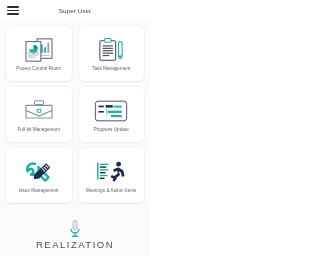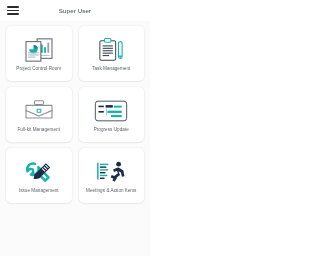--- a/index.html
+++ b/index.html
@@ -201,14 +201,24 @@
           <circle cx="25.2" cy="5.6" r="2.6" fill="#1c2b4a"></circle>
           <path d="M23.5 9.4l-4.2 2.0 1.0 2.6 3.0-1.3 1.2 2.6-4.0 3.0-2.8-1.0-1.0 2.6 4.4 1.8 5.6-4.4-1.6-4.2 2.6 1.4 1.0 4.6 2.8-.6-1.2-6.0-5.0-3.4z" fill="#1c2b4a"></path>
           <path d="M21.0 19.6l-2.6 3.4 2.4 1.4 2.6-3.6z" fill="#1c2b4a"></path>
         </svg>
       </div>
       <div class="card-label">Meetings &amp; Action Items</div>
     </div>
 
   </div>
 
+  <div class="footer">
+    <svg class="logo-mark" viewBox="0 0 16 22">
+      <rect x="5" y="1" width="6" height="12" rx="3" fill="#c3c8cd"></rect>
+      <rect x="6.2" y="2.4" width="3.6" height="9" rx="1.8" fill="#dfe3e6"></rect>
+      <path d="M3.4 11.6a4.6 4.6 0 0 0 9.2 0" fill="none" stroke="#17b3ab" stroke-width="1.5"></path>
+      <rect x="7.3" y="15.4" width="1.4" height="4" fill="#17b3ab"></rect>
+      <rect x="4.4" y="19.2" width="7.2" height="1.5" rx=".7" fill="#17b3ab"></rect>
+    </svg>
+    <div class="logo-word">REALIZATION</div>
+  </div>
 
 </div>
 
 </body></html>

